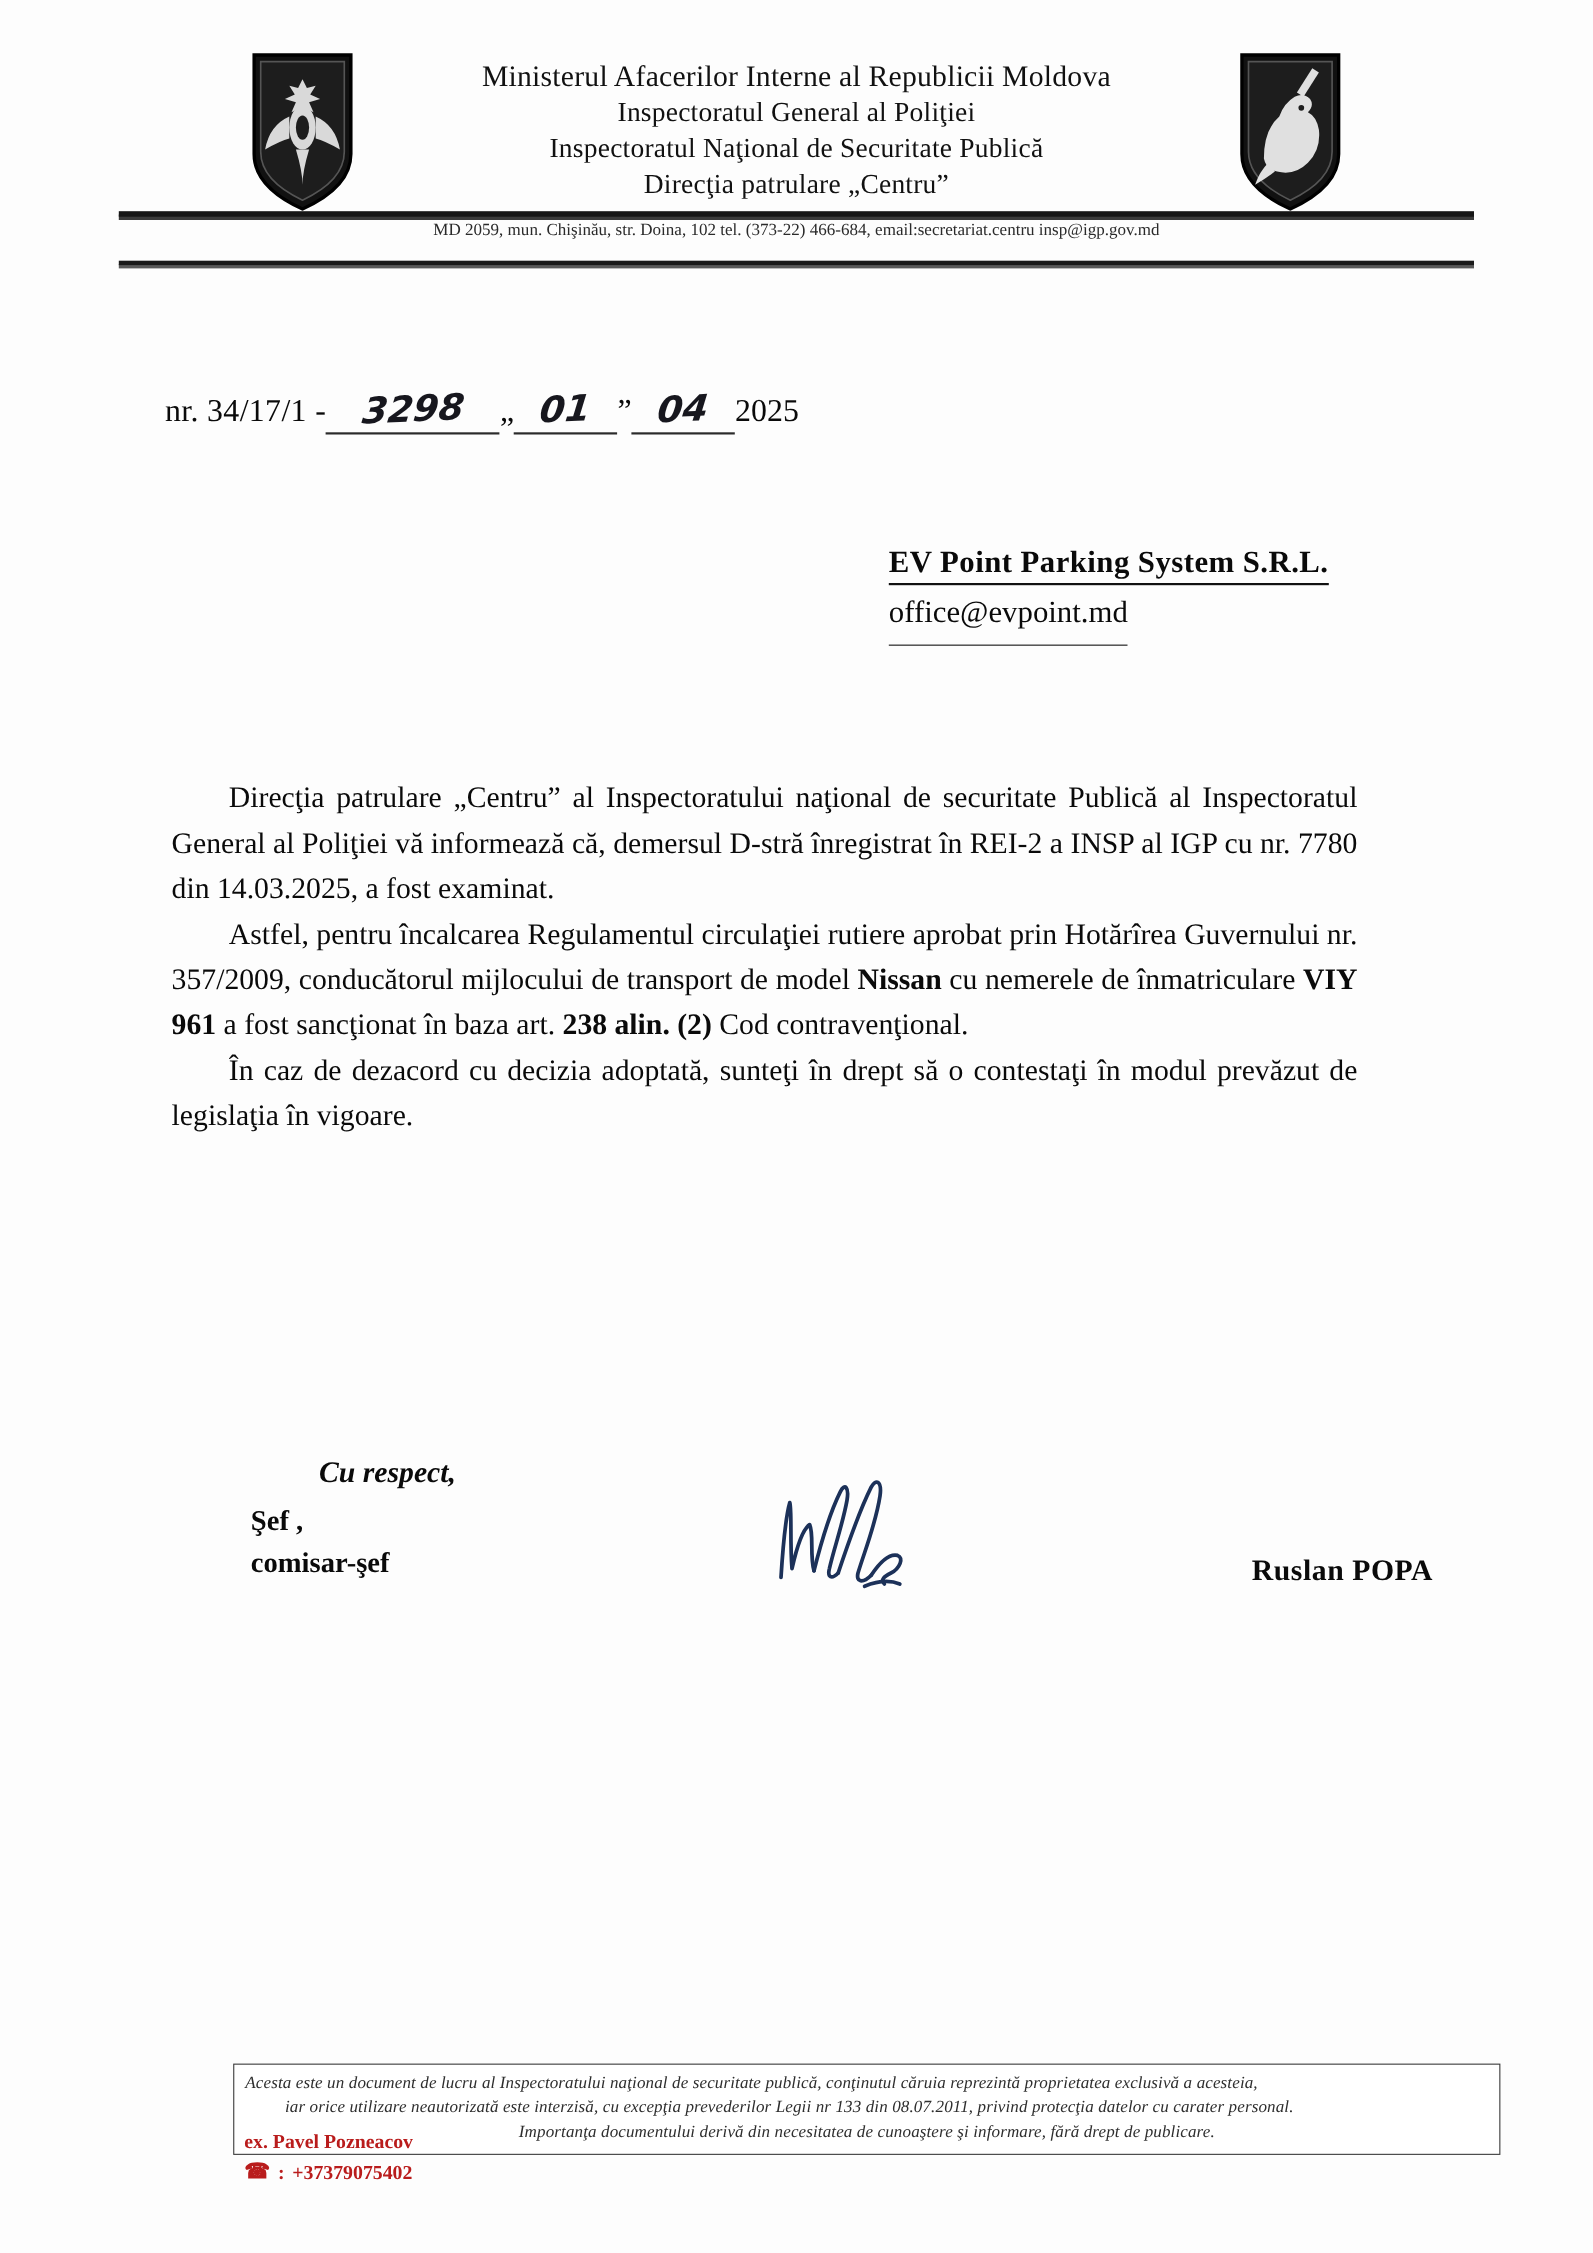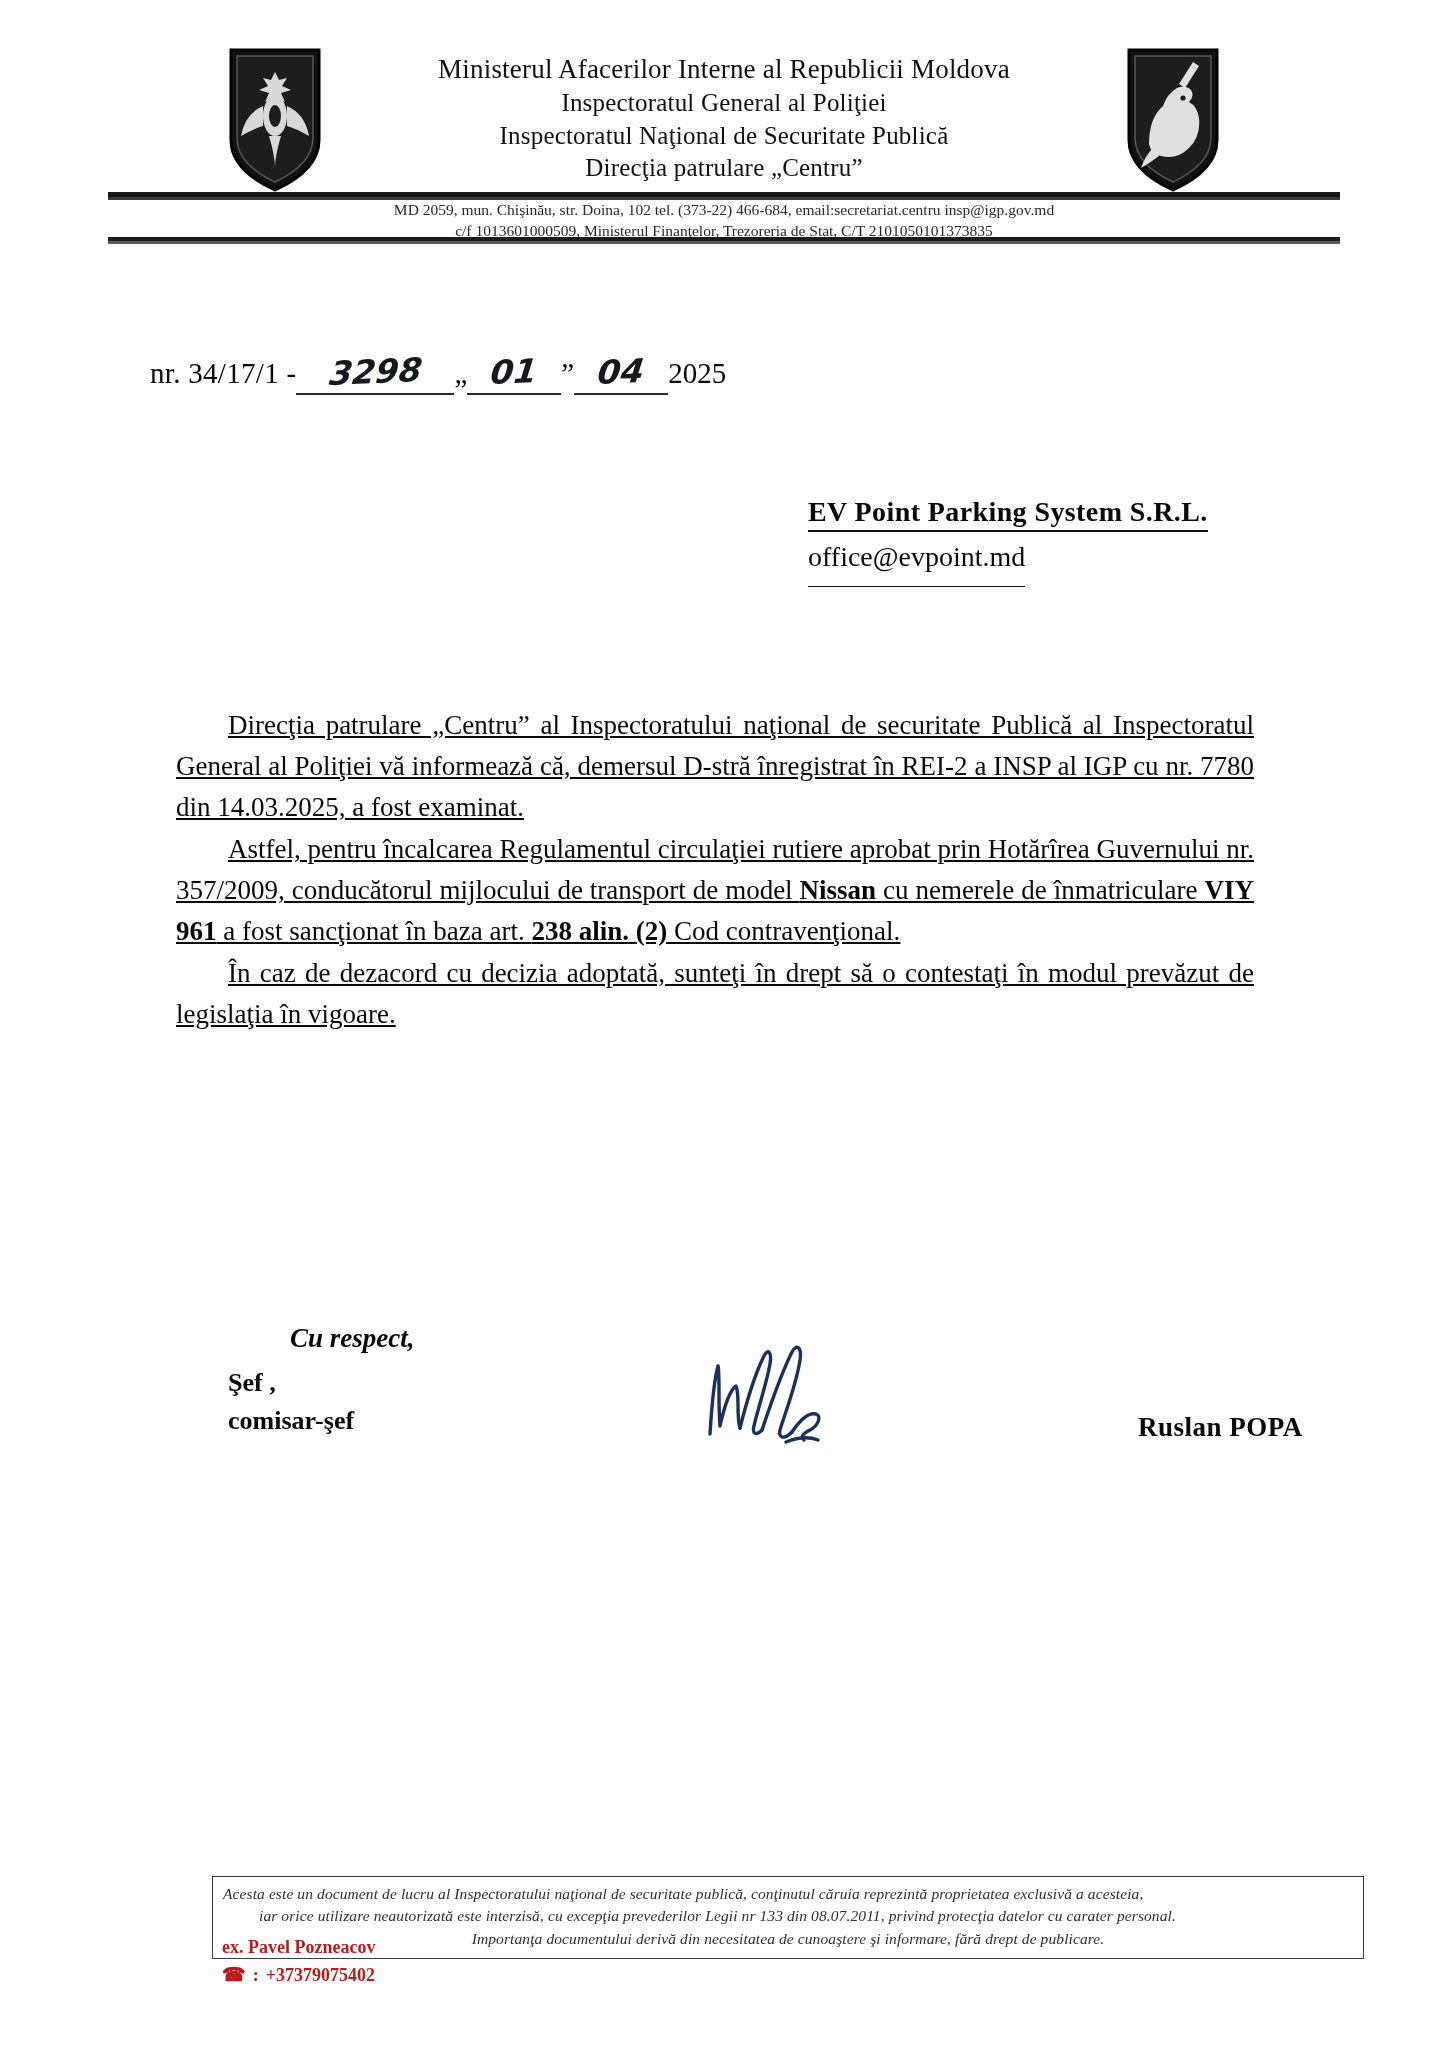--- a/index.html
+++ b/index.html
@@ -139,27 +139,26 @@
     font-size: 28px;
     margin-top: 9px;
     display: inline-block;
     border-bottom: 1.6px solid #111;
     padding-bottom: 13px;
   }
 
   
   .body-text {
     position: absolute;
-    left: 176px;
+    left: 156px;
     top: 705px;
     width: 1078px;
     font-size: 27px;
     line-height: 1.52;
     text-align: justify;
-    text-decoration: underline;
   }
   .body-text p {
     margin: 0 0 1px 0;
     text-indent: 52px;
   }
   .body-text b { font-weight: bold; }
 
   
   .sig-respect {
     position: absolute;
@@ -272,21 +271,20 @@
           <path d="M34 104 Q26 112 22 124 Q32 118 40 112 Z"></path>
         </g>
       </svg>
     </div>
   </div>
 
   <div class="rule-top"></div>
 
   <div class="contact">
     <div>MD 2059, mun. Chişinău, str. Doina, 102 tel. (373-22)  466-684, email:secretariat.centru insp@igp.gov.md</div>
-    <div>c/f 1013601000509, Ministerul Finanţelor, Trezoreria de Stat,  C/T 2101050101373835</div>
   </div>
 
   <div class="rule-bot"></div>
 
   <div class="reg-line">
     <span class="reg-label">nr. 34/17/1 -</span>
     <span class="blank b-num">
       <span class="hw">3298</span>
     </span>
     <span>„</span>

